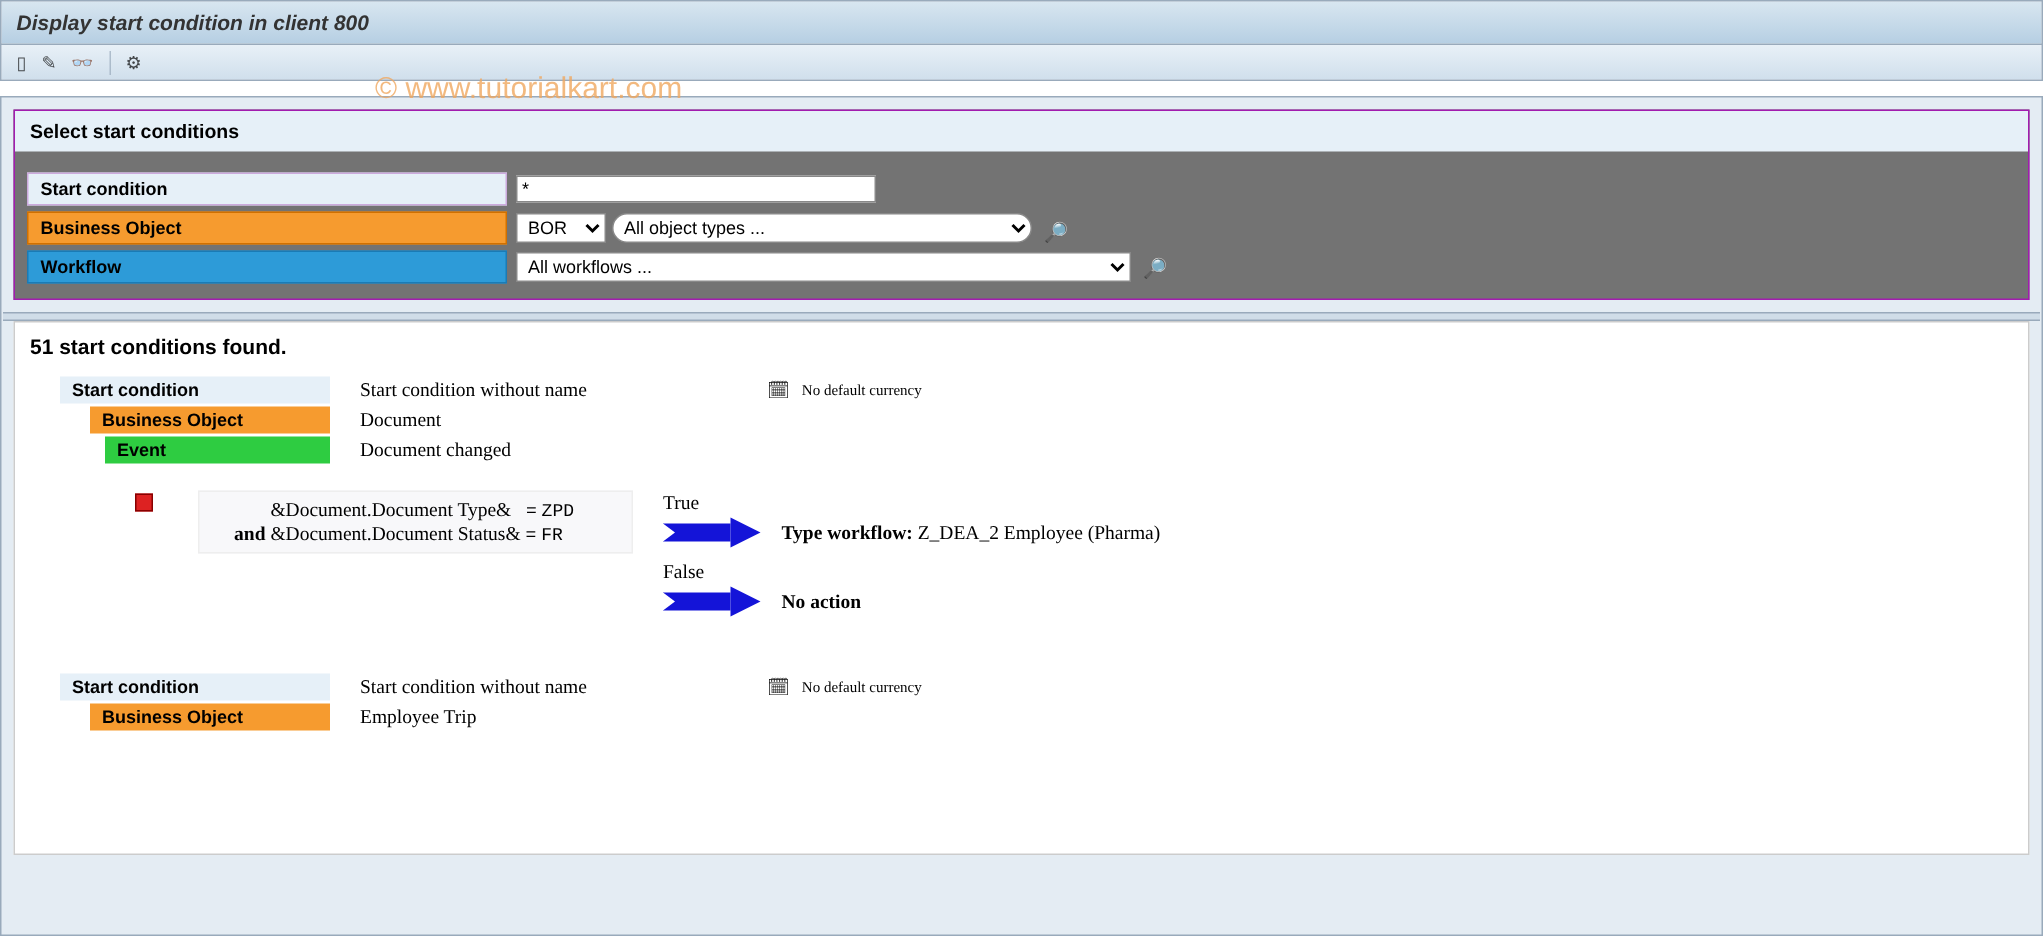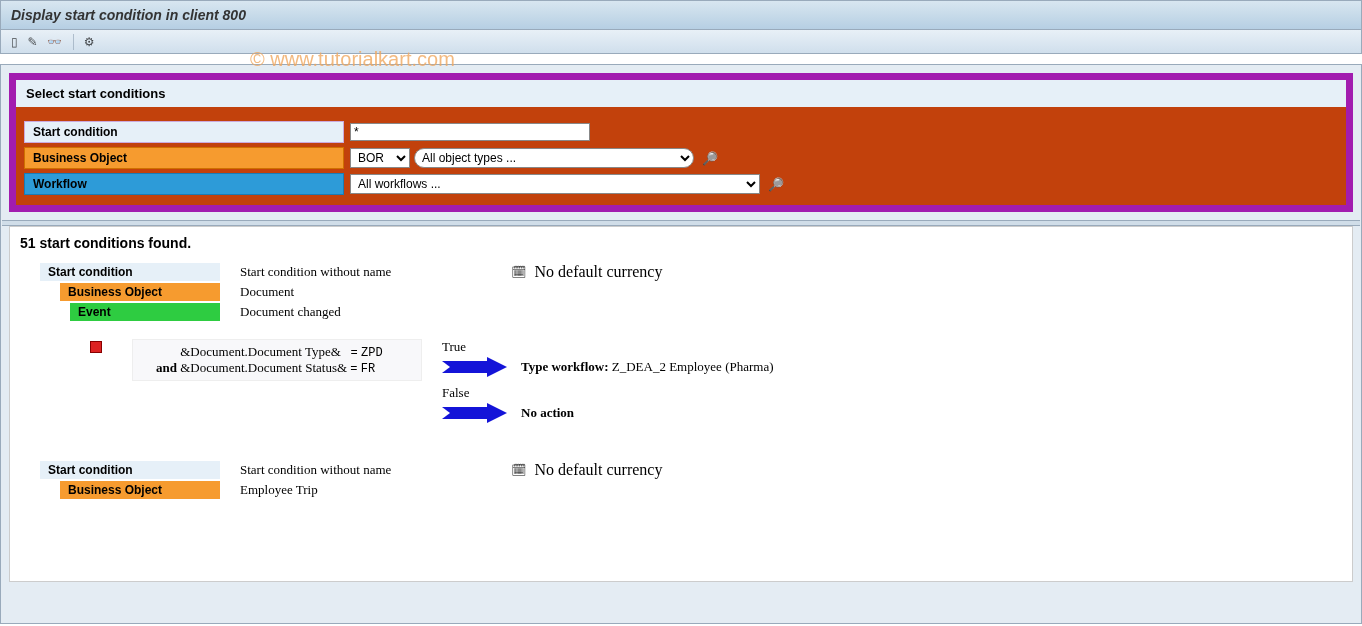--- a/index.html
+++ b/index.html
@@ -8,21 +8,21 @@
 .title-bar { height: 30px; background: linear-gradient(#d8e6f0, #b6cfe3); border: 1px solid #9ab; padding: 6px 10px; font-weight: bold; font-style: italic; font-size: 14px; color: #333; }
 
 .toolbar { height: 24px; background: linear-gradient(#e8f0f7, #d0dfec); border: 1px solid #9ab; border-top: none; padding: 2px 10px; display: flex; align-items: center; gap: 10px; }
 .toolbar span { cursor: pointer; opacity: 0.7; }
 .toolbar .sep { width: 1px; height: 16px; background: #9ab; }
 
 .watermark { position: absolute; top: 48px; left: 250px; font-size: 20px; color: #f0a860; opacity: 0.8; pointer-events: none; z-index: 100; }
 
 .main-panel { background: #e4ecf3; border: 1px solid #9ab; margin-top: 10px; padding: 0; height: 560px; position: relative; }
 
-.section { background: #c2410c; margin: 8px; border: 7px solid #a21caf; }
+.section { background: #737373; margin: 8px; border: 1px solid #a21caf; }
 
 .section-header { background: #e6f0f8; padding: 6px 10px; font-weight: bold; font-size: 13px; }
 
 .field-row { display: flex; align-items: center; margin: 4px 8px; }
 .field-label { width: 320px; padding: 3px 8px; font-weight: bold; font-size: 12px; }
 .lbl-plain { background: #e6f0f8; border: 1px solid #cad; }
 .lbl-orange { background: #f69b2f; border: 1px solid #d07000; }
 .lbl-blue { background: #2d9bd8; border: 1px solid #1a7bb5; }
 
 .field-input { margin-left: 6px; }
@@ -40,21 +40,21 @@
 .results-count { font-weight: bold; font-size: 14px; margin-bottom: 12px; }
 
 .cond-block { margin-bottom: 30px; }
 .cond-row { display: flex; align-items: center; margin-bottom: 2px; }
 .cond-label { font-weight: bold; padding: 2px 8px; margin-left: 0; }
 .cl-plain { background: #e6f0f8; width: 180px; margin-left: 20px; }
 .cl-orange { background: #f69b2f; width: 160px; margin-left: 40px; }
 .cl-green { background: #2ecc41; width: 150px; margin-left: 50px; }
 .cond-val { margin-left: 20px; font-family: 'Times New Roman', serif; font-size: 13px; }
 .cond-icon-col { margin-left: 120px; font-size: 12px; }
-.cond-icon-text { margin-left: 8px; font-family: 'Times New Roman', serif; font-size: 16px; }
+.cond-icon-text { margin-left: 8px; font-family: 'Times New Roman', serif; font-size: 10px; }
 
 .logic-box { display: flex; margin-top: 18px; margin-left: 70px; align-items: flex-start; }
 .red-sq { width: 12px; height: 12px; background: #d22; border: 1px solid #800; margin-top: 2px; }
 .cond-lines { background: #f8f8fa; border: 1px solid #eee; padding: 4px 10px; margin-left: 30px; font-family: 'Times New Roman', serif; font-size: 13px; width: 290px; }
 .cond-lines .mono { font-family: 'Courier New', monospace; font-size: 12px; }
 .cond-and { font-weight: bold; display: inline-block; width: 34px; text-align: right; }
 
 .arrow-col { margin-left: 20px; }
 .arrow-row { display: flex; align-items: center; margin-bottom: 8px; }
 .arrow-label { font-family: 'Times New Roman', serif; font-size: 13px; margin-bottom: 2px; }
@@ -89,21 +89,21 @@
 
     <div class="field-row">
       <div class="field-label lbl-plain">Start condition</div>
       <div class="field-input">
         <input type="text" class="w-wide" value="*" style="">
       </div>
     </div>
 
     <div class="field-row">
       <div class="field-label lbl-orange">Business Object</div>
-      <div class="field-input" style="display:flex;align-items:center;">
+      <div class="field-input" style="display:flex;align-items:flex-end;">
         <select class="w-select-small"><option>BOR</option></select>
         <select class="w-select-large" style="margin-left:4px"><option>All object types ...</option></select>
         <span class="binoc">🔎</span>
       </div>
     </div>
 
     <div class="field-row" style="margin-bottom:10px">
       <div class="field-label lbl-blue">Workflow</div>
       <div class="field-input" style="display:flex;align-items:center;">
         <select class="w-select-xl"><option>All workflows ...</option></select>

